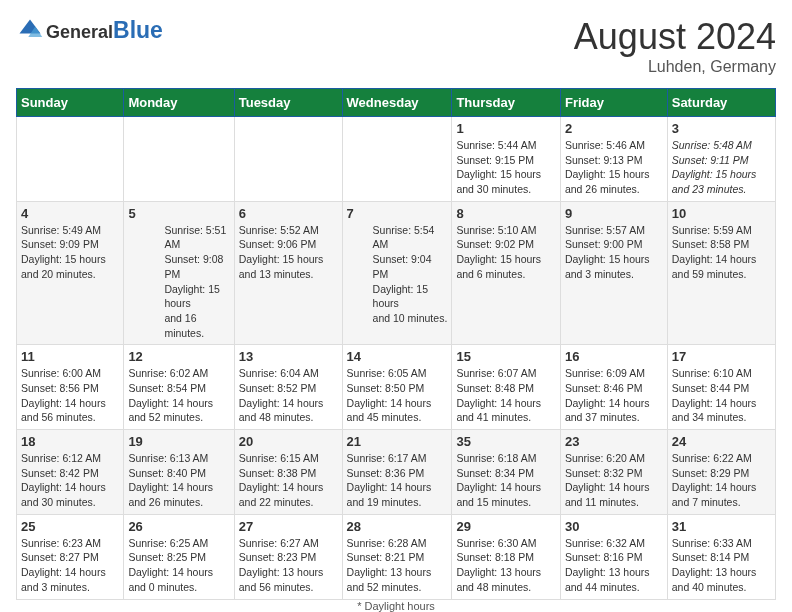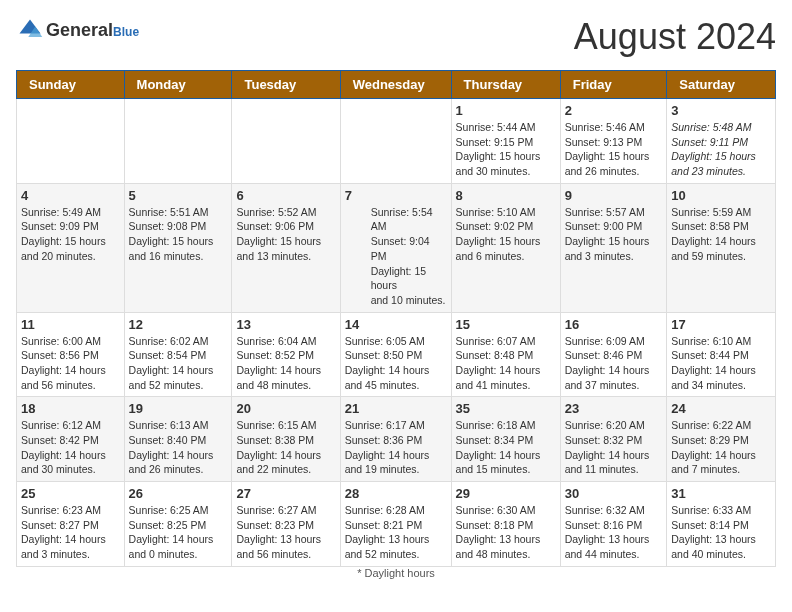--- a/index.html
+++ b/index.html
@@ -36,23 +36,23 @@
     .location {
       font-size: 16px;
       color: #555;
     }
     .calendar {
       width: 100%;
       border-collapse: collapse;
       font-size: 11px;
     }
     .calendar th {
-      background-color: #a16207;
+      background-color: #15803d;
       color: #fff;
-      padding: 6px 12px;
+      padding: 6px 4px;
       text-align: left;
       font-size: 13px;
       border: 1px solid #1a5ca0;
     }
     .calendar td {
       vertical-align: top;
       padding: 4px;
       border: 1px solid #ddd;
       width: 113px;
       min-height: 80px;
@@ -85,25 +85,26 @@
 </head>
 <body>
 
 <div class="header">
   <div class="logo">
     <svg class="logo-icon" viewBox="0 0 32 32" xmlns="http://www.w3.org/2000/svg">
       <polygon points="16,4 28,20 4,20" fill="#2a6db5"></polygon>
       <polygon points="22,12 30,24 14,24" fill="#4a9fd5" opacity="0.7"></polygon>
     </svg>
     <div>
-      <span style="font-size:18px;font-weight:bold;color:#333;">General</span><span style="font-size:12px;font-weight:bold;color:#2a6db5;">Blue</span>
+      <span style="font-size:18px;font-weight:bold;color:#333;">General</span><span style="font-size:23px;font-weight:bold;color:#2a6db5;">Blue</span>
     </div>
   </div>
   <div class="title-block">
     <div class="month-year">August 2024</div>
+    <div class="location">Luhden, Germany</div>
   </div>
 </div>
 
 <table class="calendar">
   <thead>
     <tr>
     <th>Sunday</th>
         <th>Monday</th>
         <th>Tuesday</th>
         <th>Wednesday</th>
@@ -143,21 +144,21 @@
       <tr>
         <td>
           <div class="day-number">4</div>
           <div class="day-info" style="white-space: pre-line;">Sunrise: 5:49 AM
 Sunset: 9:09 PM
 Daylight: 15 hours
 and 20 minutes.</div>
         </td>
         <td>
           <div class="day-number">5</div>
-          <div class="day-info" style="white-space: pre-line;">Sunrise: 5:51 AM
+          <div class="day-info" style="white-space: pre-line; margin-left: 36px;">Sunrise: 5:51 AM
 Sunset: 9:08 PM
 Daylight: 15 hours
 and 16 minutes.</div>
         </td>
         <td>
           <div class="day-number">6</div>
           <div class="day-info" style="white-space: pre-line;">Sunrise: 5:52 AM
 Sunset: 9:06 PM
 Daylight: 15 hours
 and 13 minutes.</div>

